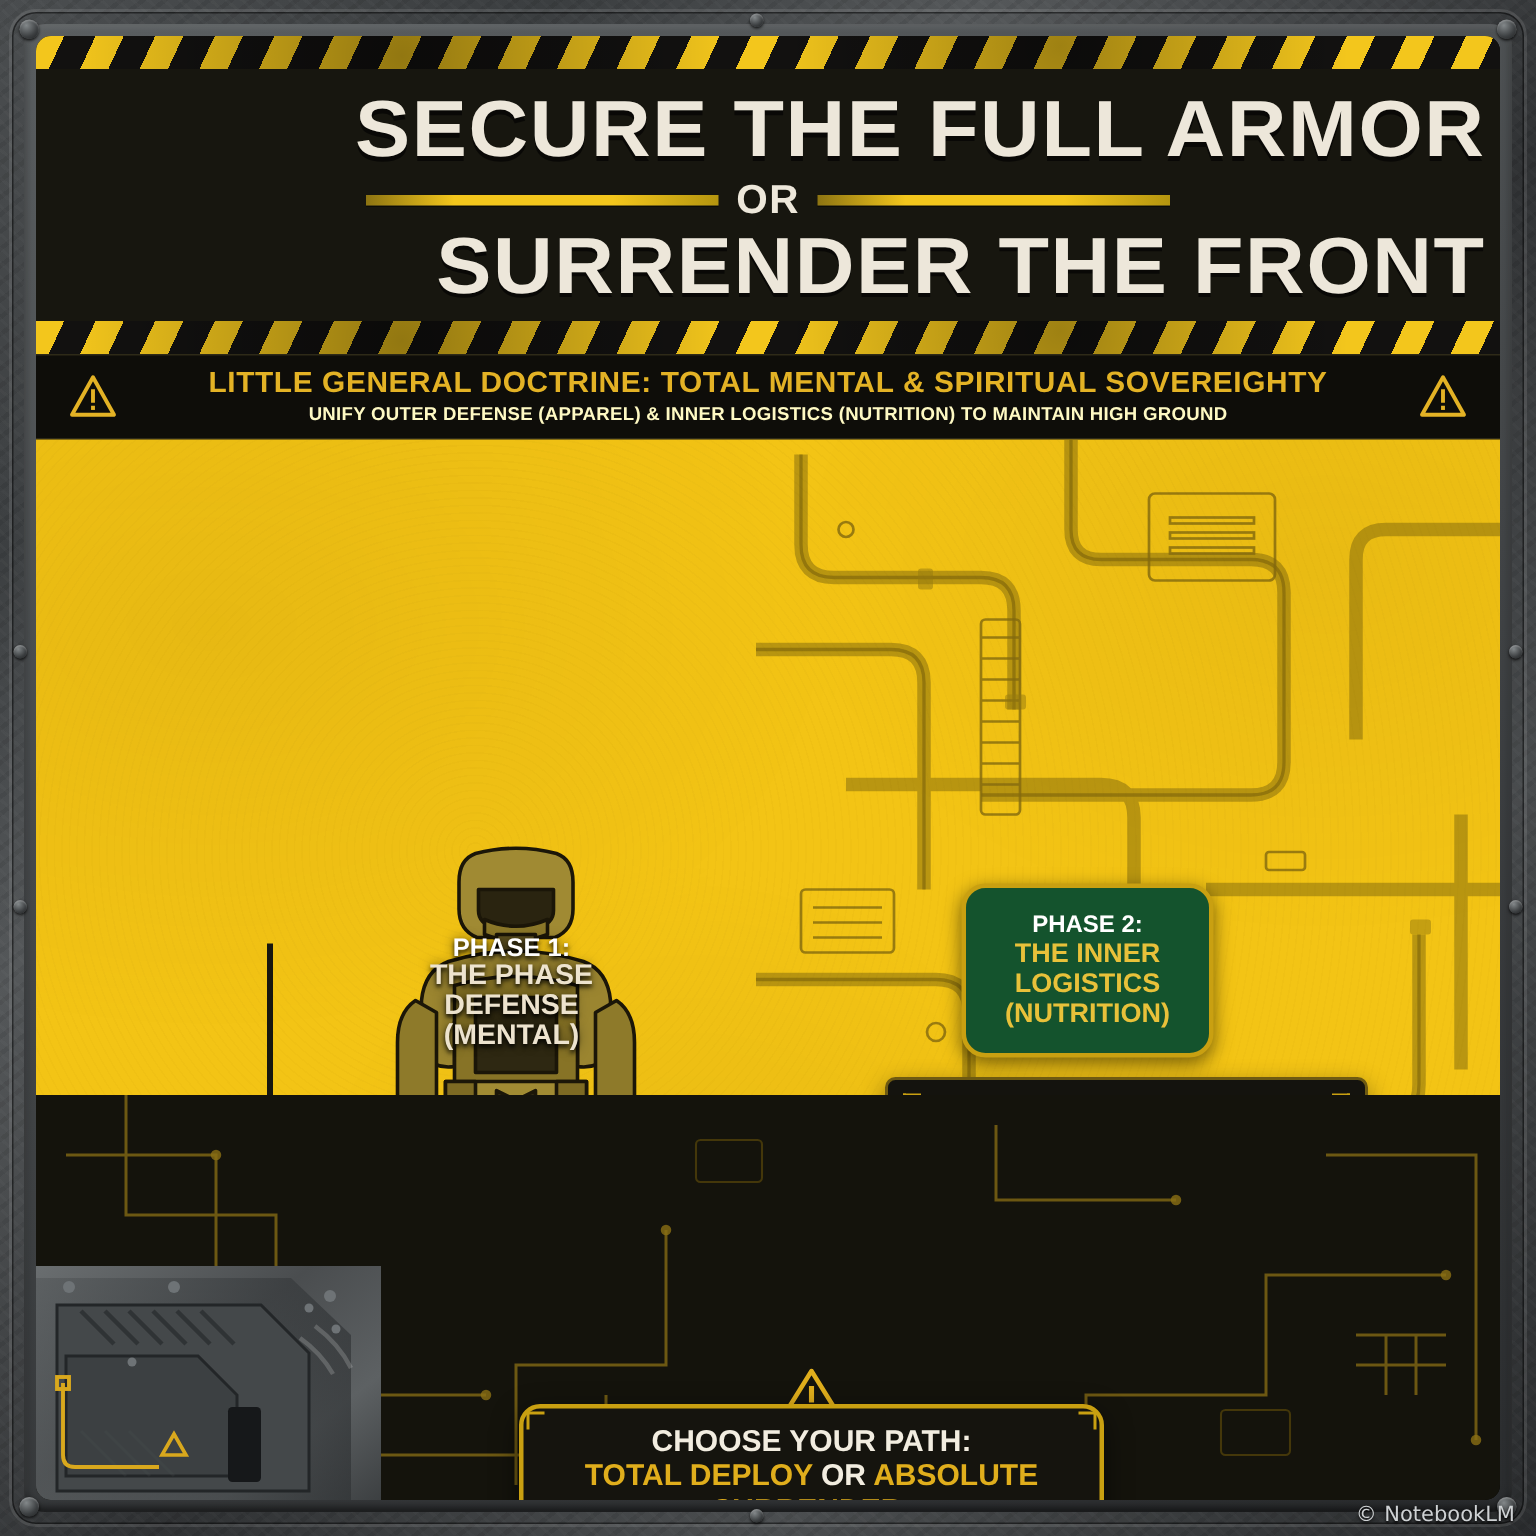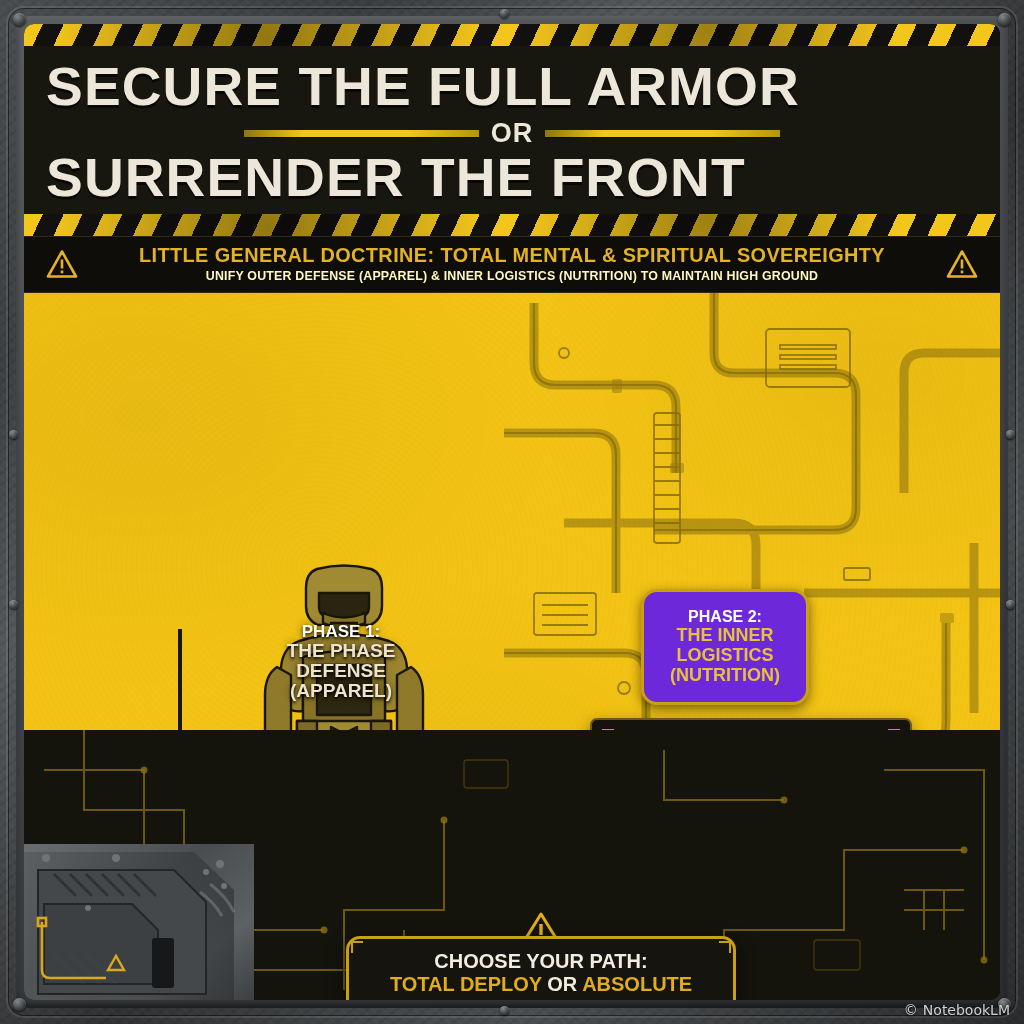--- a/index.html
+++ b/index.html
@@ -40,21 +40,21 @@
     background-image:repeating-linear-gradient(115deg,
       #F3C61C 0px,#F3C61C 17px,
       #121110 17px,#121110 36px);
     position:relative;}
   .hazard:after{content:"";position:absolute;inset:0;
     background-image:radial-gradient(circle at 25% 60%,rgba(0,0,0,.4),transparent 30%),
       radial-gradient(circle at 70% 30%,rgba(0,0,0,.35),transparent 28%);}
 
   
   .header{background:#17160f;position:relative;padding:0;}
-  .header-inner{padding:16px 40px 10px;text-align:left;position:relative;}
+  .header-inner{padding:16px 28px 10px;text-align:right;position:relative;}
   .title-line{font-family:"Liberation Sans",sans-serif;font-weight:700;
     color:#EDE7DA;letter-spacing:1px;line-height:.95;
     text-shadow:0 3px 0 rgba(0,0,0,.6);
     transform:scaleX(1.04);}
   .title-1{font-size:53px;}
   .title-2{font-size:53px;}
   .or-row{display:flex;align-items:center;justify-content:center;gap:12px;margin:6px 0 4px;}
   .or-bar{height:7px;flex:1;max-width:235px;
     background:linear-gradient(90deg,#8d7412,#F3C61C 25%,#F3C61C 70%,#b5950f);
     box-shadow:0 1px 0 rgba(0,0,0,.5);}
@@ -85,21 +85,21 @@
   
   .soldier{position:absolute;left:215px;top:268px;width:210px;height:350px;}
 
   
   .phase1-label{position:absolute;left:247px;top:330px;width:140px;text-align:center;
     font-weight:700;color:#fff;line-height:1.06;
     text-shadow:0 2px 3px rgba(0,0,0,.85),0 0 8px rgba(0,0,0,.6);}
   .p1-top{font-size:17px;color:#ffffff;}
   .p1-rest{font-size:19px;color:#EDE3CE;}
   .phase2-box{position:absolute;left:617px;top:296px;width:162px;height:110px;
-    background:#6d28d9;border:3px solid #C9A011;border-radius:16px;
+    background:#14532d;border:3px solid #C9A011;border-radius:16px;
     display:flex;flex-direction:column;align-items:center;justify-content:center;
     box-shadow:0 4px 12px rgba(0,0,0,.5);}
   .p2-top{font-size:16px;font-weight:700;color:#fff;}
   .p2-rest{font-size:18px;font-weight:700;color:#E8C13A;line-height:1.1;text-align:center;}
 
   
   .block{position:absolute;width:300px;}
   .blk-icon{position:absolute;left:0;top:0;width:58px;height:58px;border-radius:50%;
     background:#17160f;border:3px solid #17160f;
     box-shadow:0 0 0 3px #F3C415,0 0 0 5px #17160f;
@@ -299,21 +299,21 @@
 
           <path d="M66 326 h40 v16 q0 6 -8 6 h-34 q-6 0 -4 -8z" fill="#4f441c"></path>
           <path d="M104 326 h40 l6 14 q2 8 -4 8 h-34 q-8 0 -8 -6z" fill="#4f441c"></path>
         </g>
       </svg>
 
       <div class="phase1-label">
         <div class="p1-top">PHASE 1:</div>
         <div class="p1-rest">THE PHASE</div>
         <div class="p1-rest">DEFENSE</div>
-        <div class="p1-rest">(APPAREL)</div>
+        <div class="p1-rest">(MENTAL)</div>
       </div>
 
       <div class="phase2-box">
         <div class="p2-top">PHASE 2:</div>
         <div class="p2-rest">THE INNER</div>
         <div class="p2-rest">LOGISTICS</div>
         <div class="p2-rest">(NUTRITION)</div>
       </div>
 
       <div class="connector" style="left:154px;top:336px;width:4px;height:254px;"></div>

